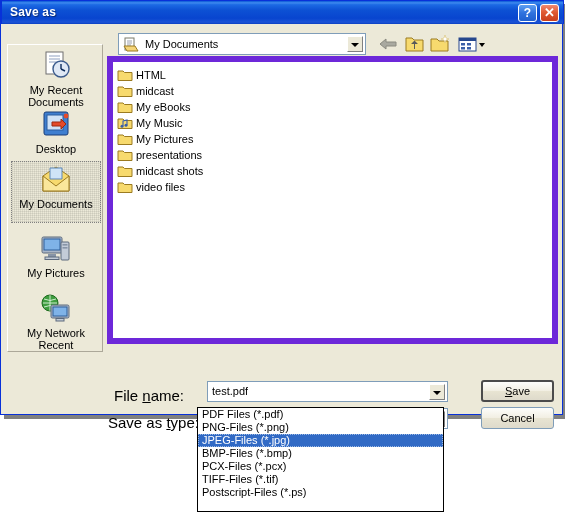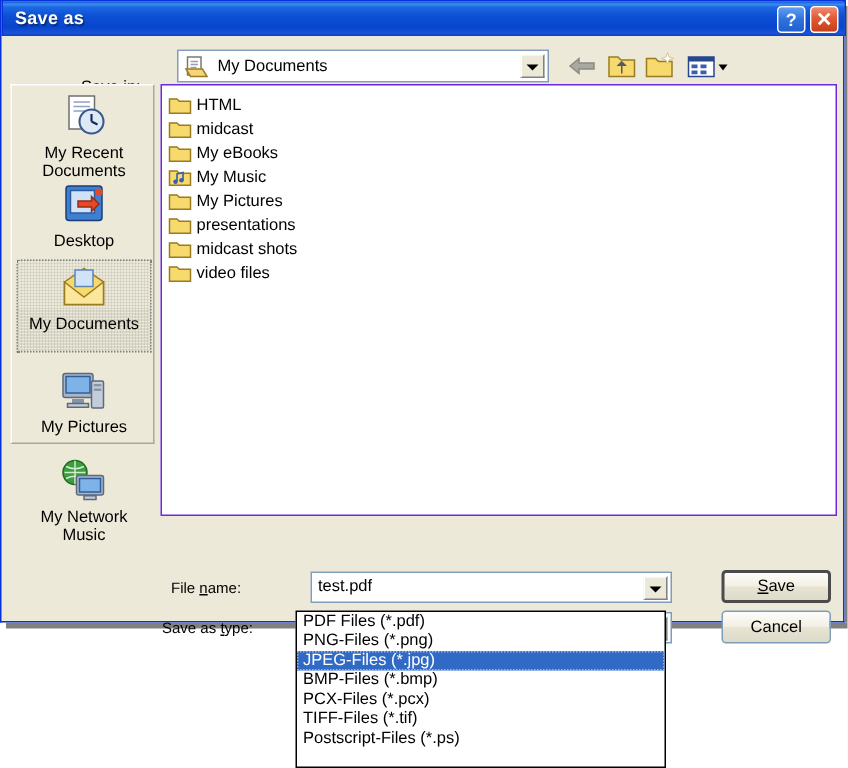--- a/index.html
+++ b/index.html
@@ -183,23 +183,23 @@
     position: absolute;
     top: 3px;
     width: 23px;
     height: 22px;
   }
 
   
   .places {
     position: absolute;
     left: 3px;
-    top: 32px;
+    top: 20px;
     width: 96px;
-    height: 240px;
+    height: 308px;
     background: #ece9d8;
     border-top: 1px solid #ffffff;
     border-left: 1px solid #ffffff;
     border-right: 1px solid #aca899;
     border-bottom: 1px solid #aca899;
     box-sizing: border-box;
   }
   .place {
     position: absolute;
     left: 3px;
@@ -226,21 +226,21 @@
   }
 
   
   .listpanel {
     position: absolute;
     left: 103px;
     top: 32px;
     width: 451px;
     height: 288px;
     background: #ffffff;
-    border: 1px solid #6d28d9;
+    border: 6px solid #6d28d9;
     box-sizing: border-box;
   }
   .fileitem {
     position: absolute;
     left: 4px;
     height: 16px;
     font-size: 11px;
     line-height: 16px;
     white-space: nowrap;
   }
@@ -253,21 +253,21 @@
   }
   .fileitem .flabel {
     position: absolute;
     left: 19px;
     top: 0;
   }
 
   
   .lbl-bottom {
     position: absolute;
-    font-size: 10px;
+    font-size: 15px;
     white-space: nowrap;
   }
   #lbl-filename { left: 110px; top: 363px; }
   #lbl-savetype { left: 104px; top: 390px; }
 
   #filename-combo {
     left: 203px;
     top: 357px;
     width: 241px;
     height: 21px;
@@ -461,21 +461,21 @@
         <div class="place" style="top:246px;">
           <svg class="picon" viewBox="0 0 34 32">
             <circle cx="11" cy="10" r="8" fill="#3f9d3f" stroke="#1f6b1f"></circle>
             <path d="M4 10 L18 10 M11 2.2 L11 17.8" stroke="#cfeccf" stroke-width="1"></path>
             <path d="M5 6 Q11 9 17 6 M5 14 Q11 11 17 14" stroke="#cfeccf" fill="none" stroke-width="1"></path>
             <rect x="12" y="12" width="18" height="13" rx="1.5" fill="#a9b6c8" stroke="#5c6a7d"></rect>
             <rect x="14" y="14" width="14" height="9" fill="#7fb3e8" stroke="#2e5f9a"></rect>
             <rect x="17" y="25.5" width="8" height="2.5" fill="#c3ccd8" stroke="#5c6a7d"></rect>
           </svg>
           <span>My Network</span><br>
-          <span>Music</span>
+          <span>Recent</span>
         </div>
       </div>
 
       <div class="listpanel">
 
         <div class="fileitem" style="top:5px;">
           <svg class="ficon" viewBox="0 0 16 14">
             <path d="M1 3 L6 3 L7.5 4.5 L15 4.5 L15 12.5 L1 12.5 Z" fill="#f7da6e" stroke="#9b7b21"></path>
           </svg>
           <span class="flabel">HTML</span>

